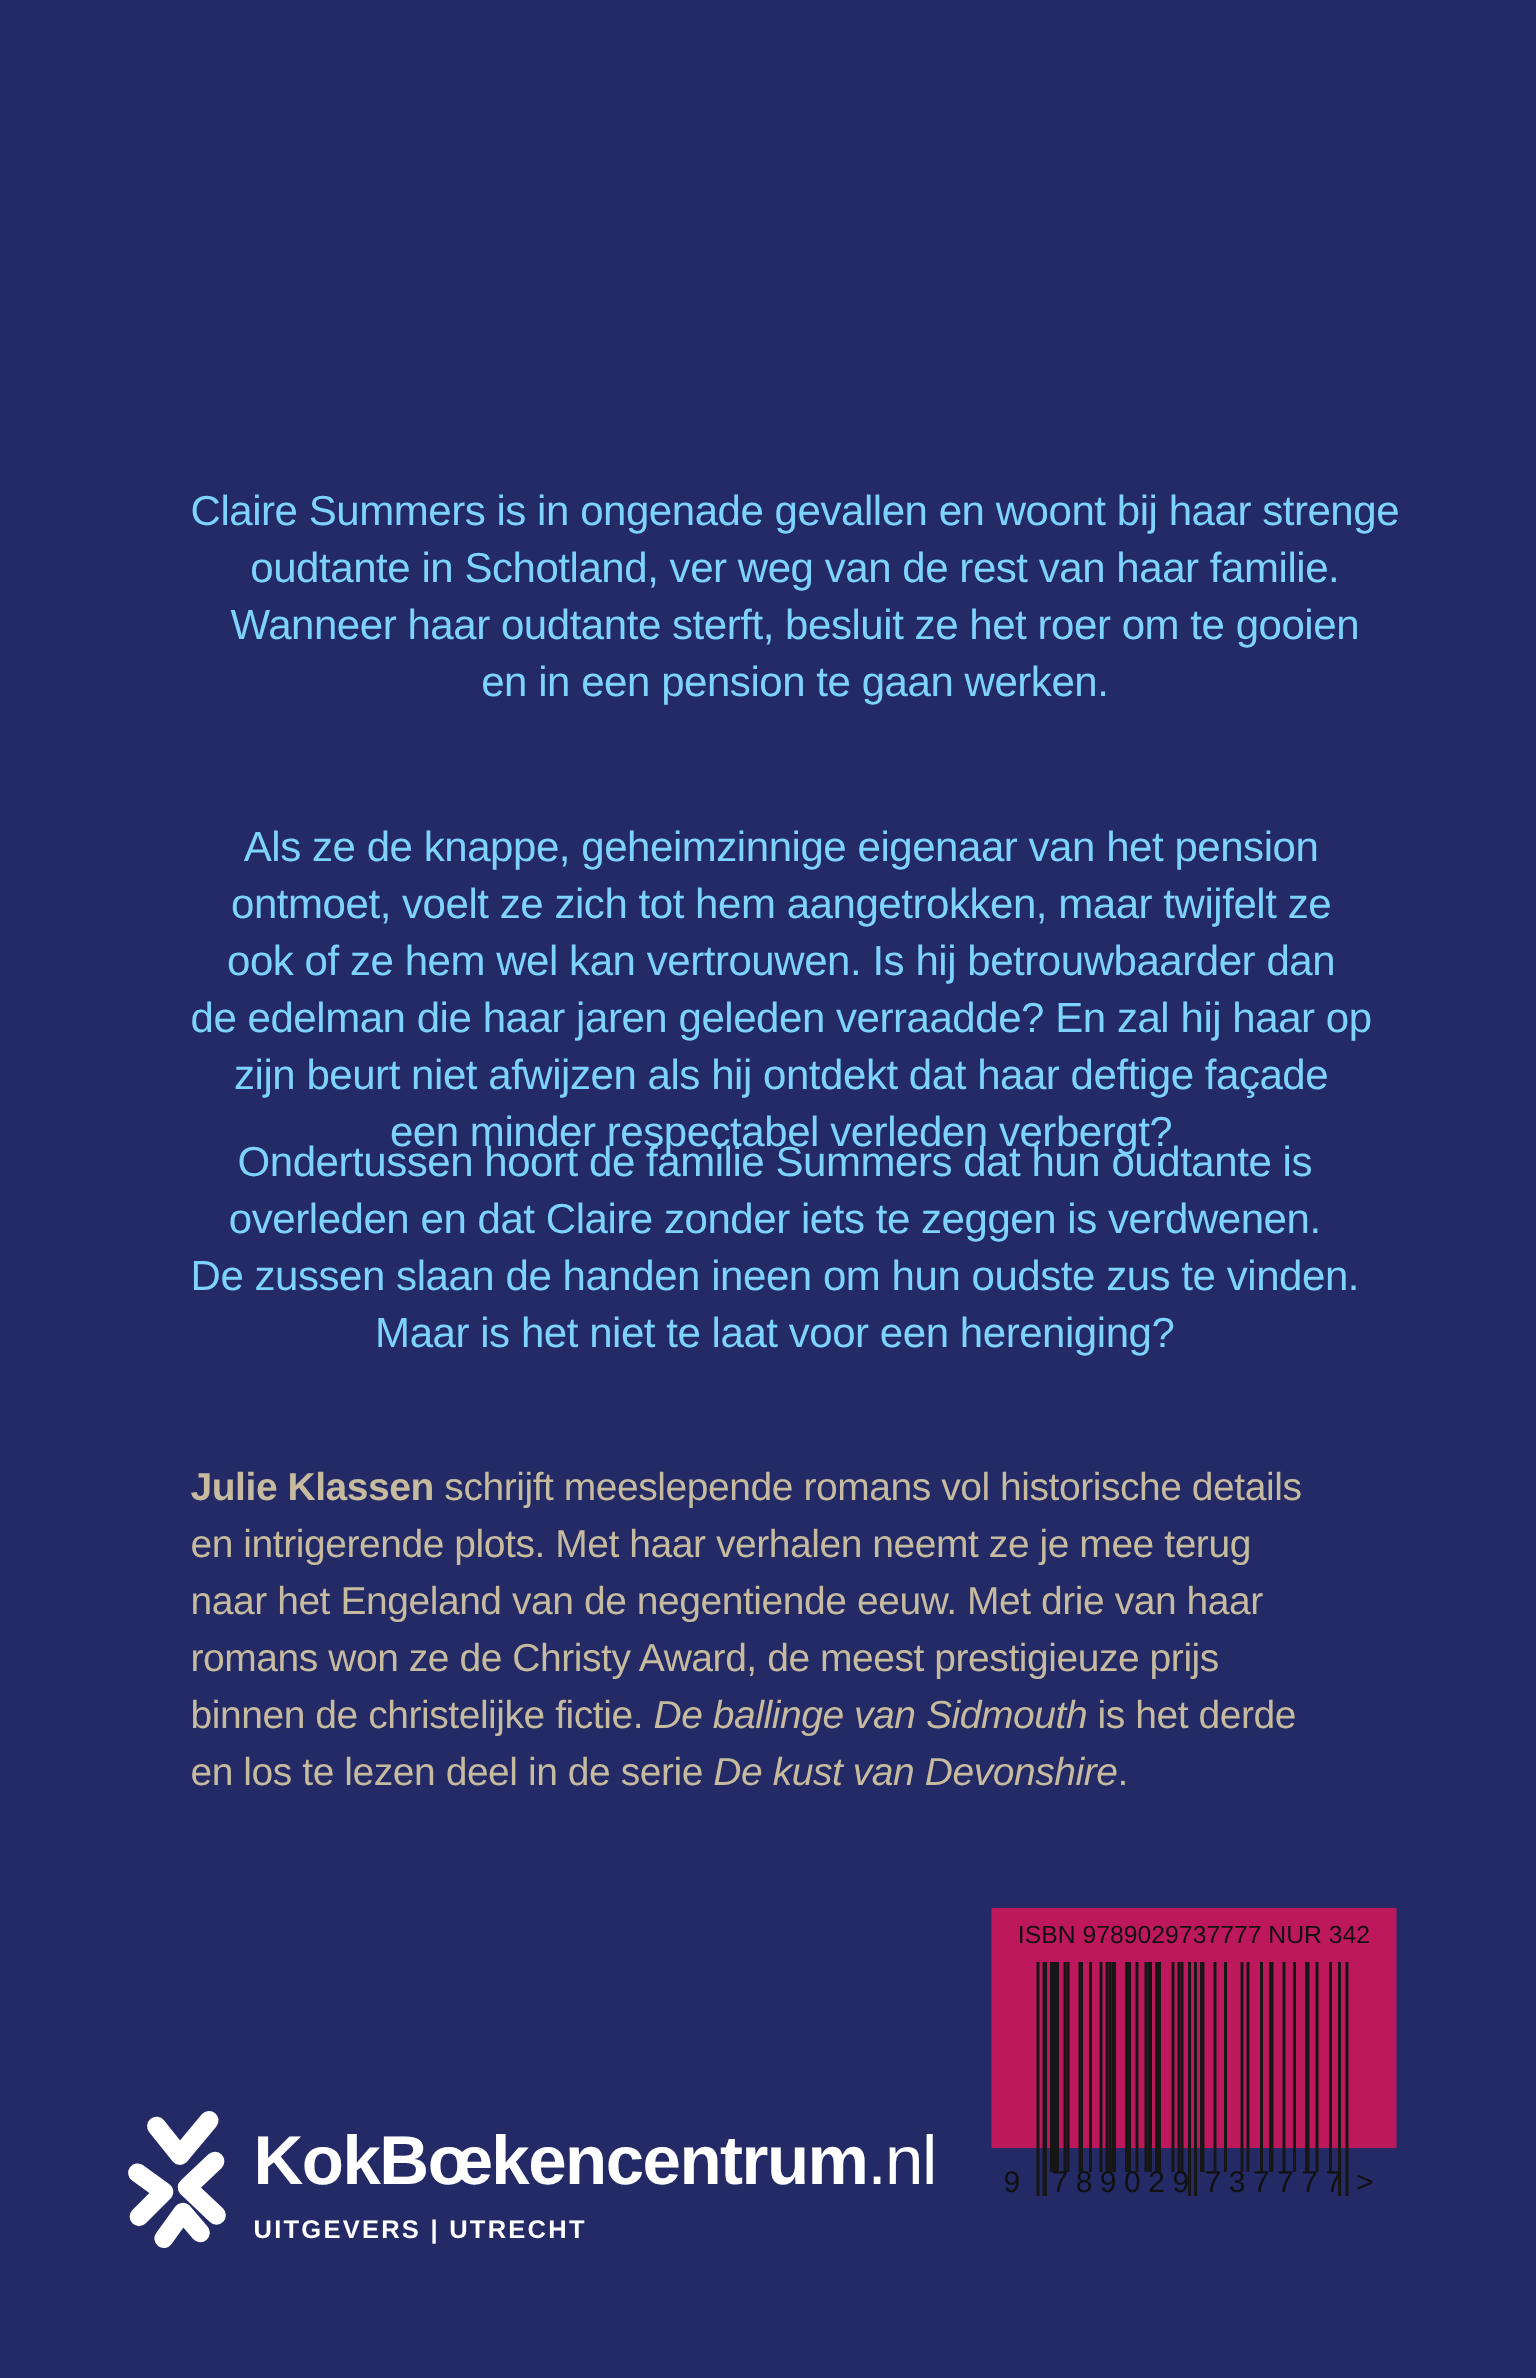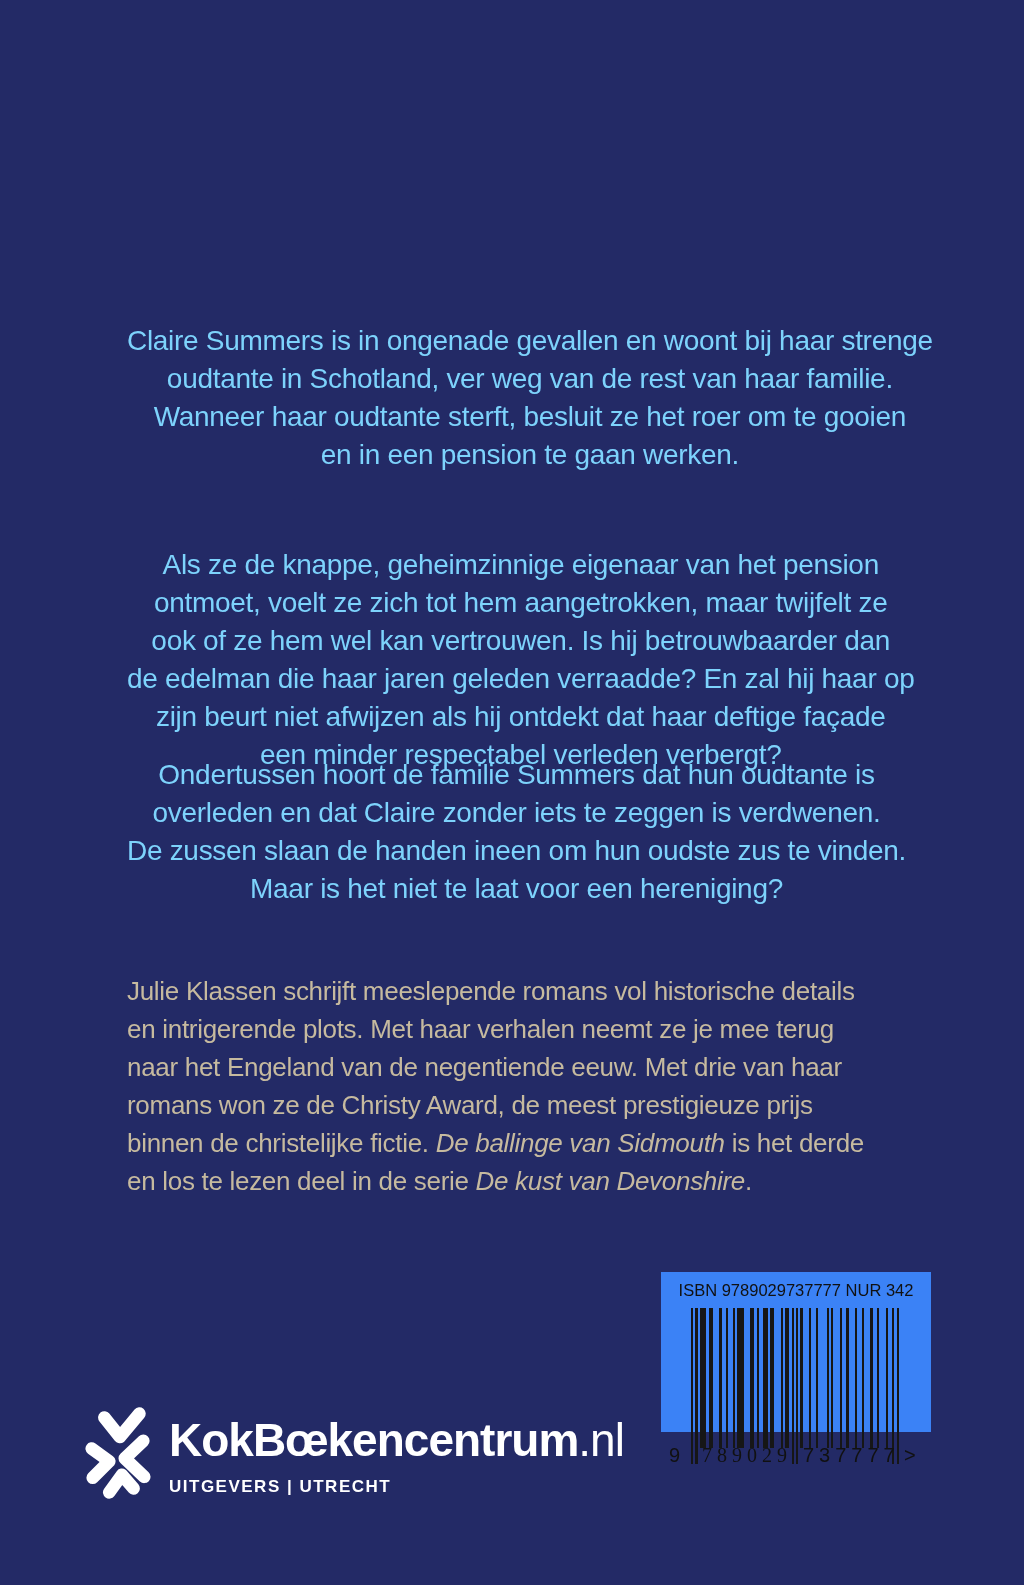--- a/index.html
+++ b/index.html
@@ -44,21 +44,21 @@
   
   .bio{
     position:absolute;left:127px;top:972px;
     margin:0;
     color:#c6ba9f;
     font-size:26px;
     letter-spacing:-0.3px;
     line-height:38px;
     white-space:pre-line;
   }
-  .bio strong{font-weight:400;}
+  .bio strong{font-weight:700;}
   .bio em{font-style:italic;}
 
   
   .publisher{
     position:absolute;left:83px;top:1405px;
     display:flex;align-items:flex-start;
   }
   .pub-icon{width:70px;height:95px;margin-right:16px;}
   .pub-text{padding-top:18px;}
   .brand{
@@ -76,21 +76,21 @@
     font-weight:700;
     letter-spacing:1.5px;
     margin-top:20px;
     white-space:nowrap;
   }
 
   
   .barcode-box{
     position:absolute;left:661px;top:1272px;
     width:270px;height:160px;
-    background:#3b82f6;
+    background:#be185d;
     box-sizing:border-box;
   }
   .isbn-label{
     position:absolute;top:9px;left:0;right:0;
     text-align:center;
     color:#111111;
     font-size:16.5px;
     font-weight:400;
     white-space:nowrap;
   }
@@ -103,21 +103,21 @@
   .mod.tall{height:156px;}
   .mod.on{background:#161616;}
   .digits{
     position:absolute;top:172px;left:0;right:0;height:26px;
     color:#111111;
     font-size:20px;
     font-weight:400;
   }
   .digits span{position:absolute;top:0;}
   .d-first{left:8px;}
-  .d-left{left:40px;width:92px;text-align:center;letter-spacing:5px;font-family:Liberation Serif, serif;}
+  .d-left{left:40px;width:92px;text-align:center;letter-spacing:5px;}
   .d-right{left:142px;width:92px;text-align:left;letter-spacing:5px;}
   .d-arrow{left:243px;}
 </style>
 </head>
 <body>
 
 <div class="cover">
 
 
   <p class="para p1">Claire Summers is in ongenade gevallen en woont bij haar strenge

